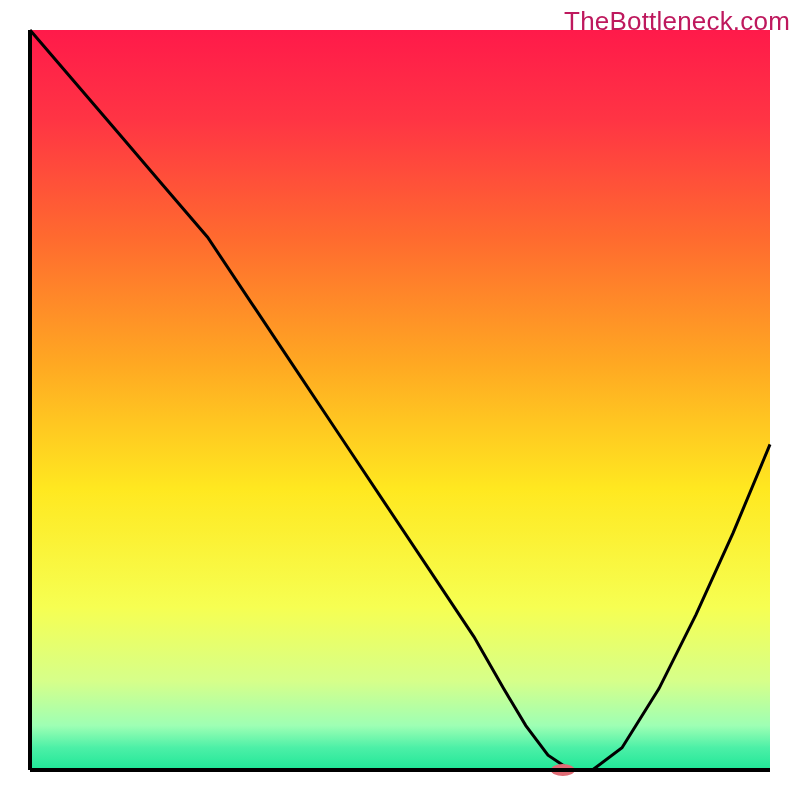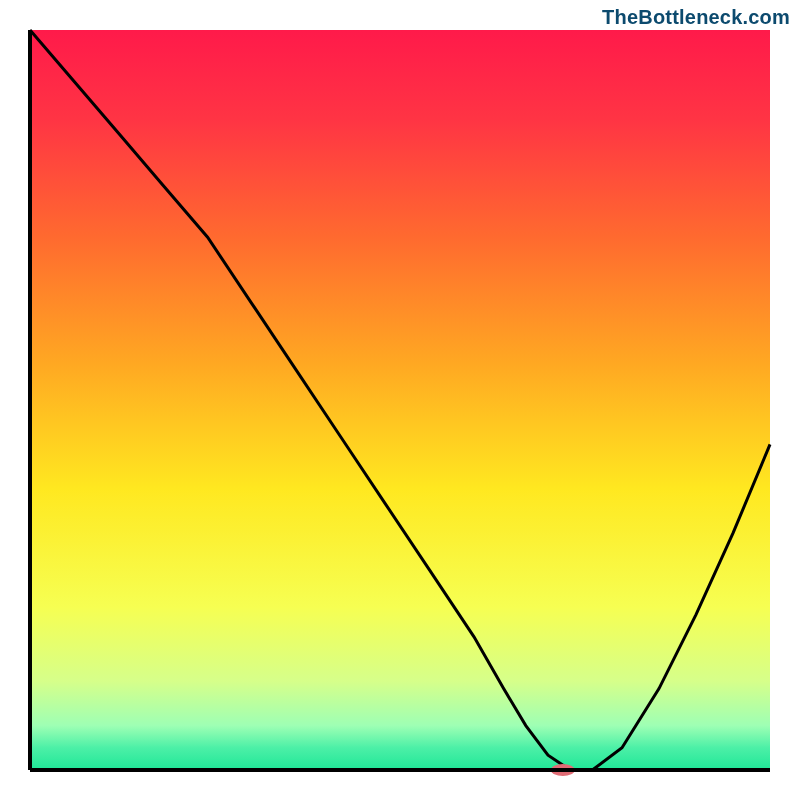--- a/index.html
+++ b/index.html
@@ -13,23 +13,23 @@
   }
   .chart-container {
     position: relative;
     width: 800px;
     height: 800px;
   }
   .watermark {
     position: absolute;
     top: 6px;
     right: 10px;
-    font-size: 20px;
-    font-weight: 700;
-    color: #0c4a6e;
+    font-size: 26px;
+    font-weight: 400;
+    color: #be185d;
     letter-spacing: 0.2px;
     z-index: 10;
   }
   svg.plot {
     position: absolute;
     top: 0;
     left: 0;
   }
 </style>
 </head>

